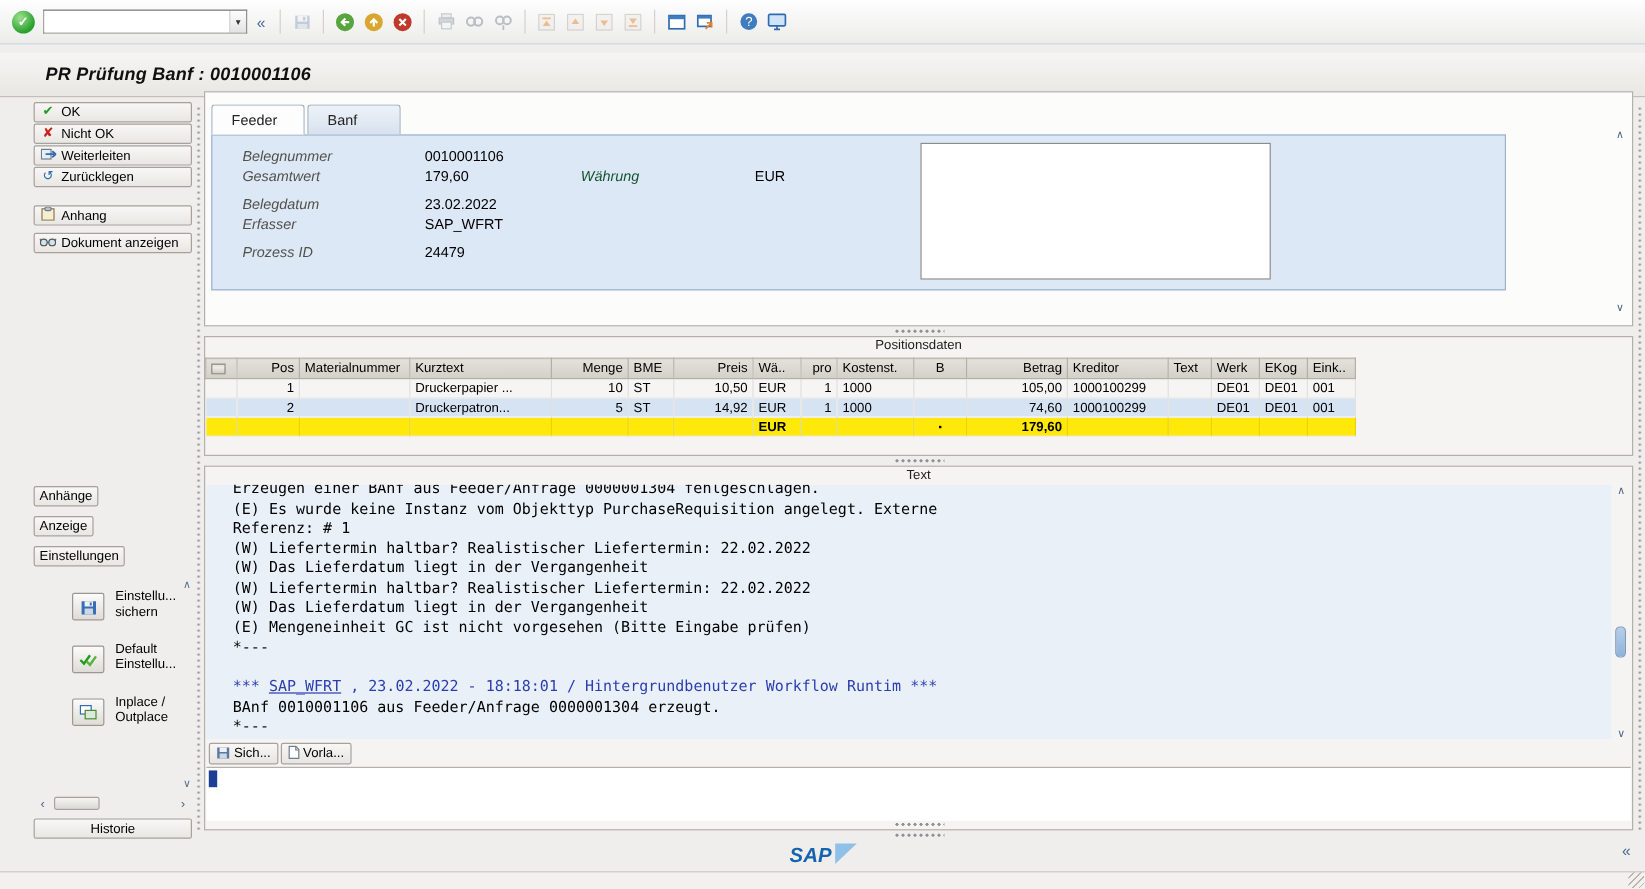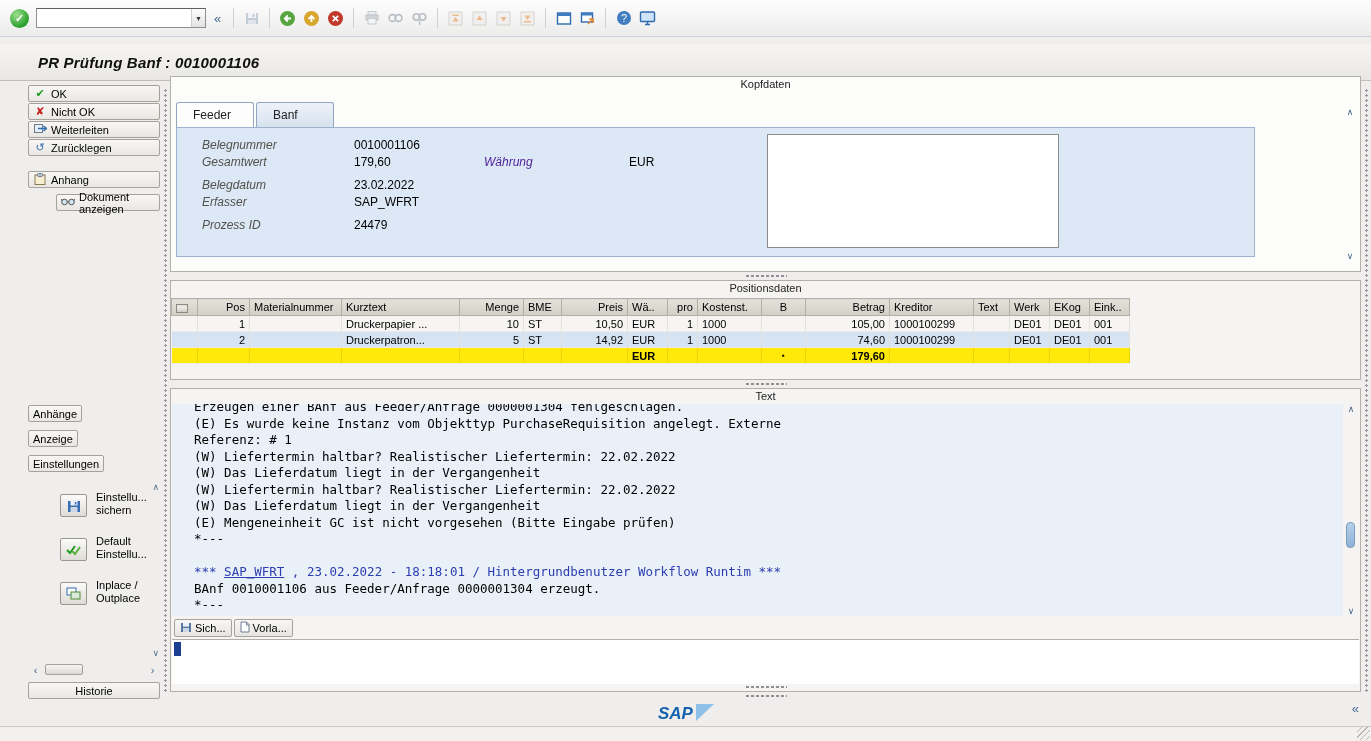--- a/index.html
+++ b/index.html
@@ -43,21 +43,21 @@
                    background-size:5px 4px; background-repeat:repeat-x; }
   .innerdots { position:absolute; bottom:0; left:0; right:0; height:8px; }
 
   
   .sidebar { width:132px; flex:none; display:flex; flex-direction:column; padding-top:9px; }
   .sbtn { appearance:none; height:17px; background:linear-gradient(#f8f7f5,#e9e7e3); border:1px solid #a5a29b; border-radius:2px;
           display:flex; align-items:center; gap:4px; padding:0 4px; font:11px "Liberation Sans", sans-serif; margin-bottom:1px; cursor:default; text-align:left; color:#000; }
   .sbtn.center { justify-content:center; }
   .sbtn .ic { width:14px; flex:none; text-align:center; font-size:11px; line-height:1; }
   .ic.green { color:#1f9c1f; } .ic.red { color:#c62222; } .ic.blue { color:#2f6bb0; }
-  .gap14 { margin-top:14px; } .gap5 { margin-top:5px;margin-left:28px; }
+  .gap14 { margin-top:14px; } .gap5 { margin-top:5px; }
   .sections { margin-top:auto; }
   .sections .sbtn { margin-bottom:8px; }
   .settings-panel { position:relative; height:176px; margin-top:2px; padding:8px 16px 0 16px; }
   .set-item { display:flex; align-items:flex-end; gap:9px; margin-bottom:17px;padding-left:16px; }
   .set-icon { width:27px; height:23px; flex:none; border:1px solid #9a978f; border-radius:2px;
               background:linear-gradient(#fbfbfa,#dedcd6); display:flex; align-items:center; justify-content:center; }
   .set-label { font-size:11px; line-height:13px; padding-top:1px; }
   .set-up { position:absolute; top:0; right:1px; font-size:9px; color:#55708e; }
   .set-down { position:absolute; bottom:0; right:1px; font-size:9px; color:#55708e; }
   .hscroll { height:15px; display:flex; align-items:center; margin-top:4px; }
@@ -76,21 +76,21 @@
   .tabs { display:flex; margin:10px 0 0 5px; position:relative; z-index:2; }
   .tab { min-width:78px; padding:0 16px; height:25px; line-height:24px; font-size:12px; color:#222;
          border:1px solid #93a6bd; border-bottom:0; border-radius:3px 3px 0 0; margin-right:2px;
          background:linear-gradient(#edf2f8,#d7e2ef); }
   .tab.active { background:#fdfdfd; }
   .tabpanel { margin-left:5px; width:calc(100% - 110px); height:130px; background:#dce8f6;
               border:1px solid #9cb2cd; padding:8px 0 0 25px; position:relative; }
   .fieldrow { display:flex; height:17px; align-items:center; font-size:12px; }
   .fieldrow .lbl  { width:152px; flex:none; font-style:italic; color:#52504b; }
   .fieldrow .val  { width:130px; flex:none; color:#000; }
-  .fieldrow .lbl2 { width:145px; flex:none; font-style:italic; color:#4c1d95; }
+  .fieldrow .lbl2 { width:145px; flex:none; font-style:italic; color:#14532d; }
   .mt6 { margin-top:6px; }
   .notebox { position:absolute; left:590px; top:6px; width:292px; height:114px; border:1px solid #8c8c8c; background:#fff;
              resize:none; font:12px "Liberation Sans", sans-serif; padding:2px; }
   .vscroll { position:absolute; top:30px; right:3px; bottom:10px; width:14px; }
   .sarr { position:absolute; left:0; right:0; text-align:center; font-size:9px; color:#4a658a; }
   .sarr.up { top:0; } .sarr.down { bottom:0; }
 
   
   .pos { height:100px; flex:none; }
   .grid { border-collapse:collapse; table-layout:fixed; margin-top:2px; font-size:11px; }
@@ -349,21 +349,20 @@
     <button class="sbtn center historie">
         <span>Historie</span>
       </button>
   </div>
 
   <div class="vsplit"></div>
 
   <div class="main">
 
     <div class="frame kopf">
-      <div class="frame-title">Kopfdaten</div>
       <div class="tabs">
         <div class="tab active">Feeder</div>
         <div class="tab">Banf</div>
       </div>
       <div class="tabpanel">
         <div class="fieldrow">
           <span class="lbl">Belegnummer</span>
           <span class="val">0010001106</span>
         </div>
         <div class="fieldrow">

